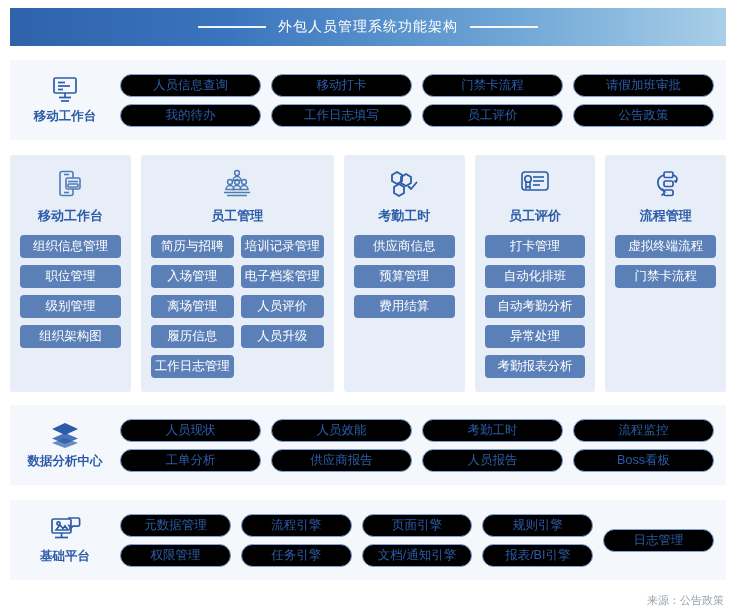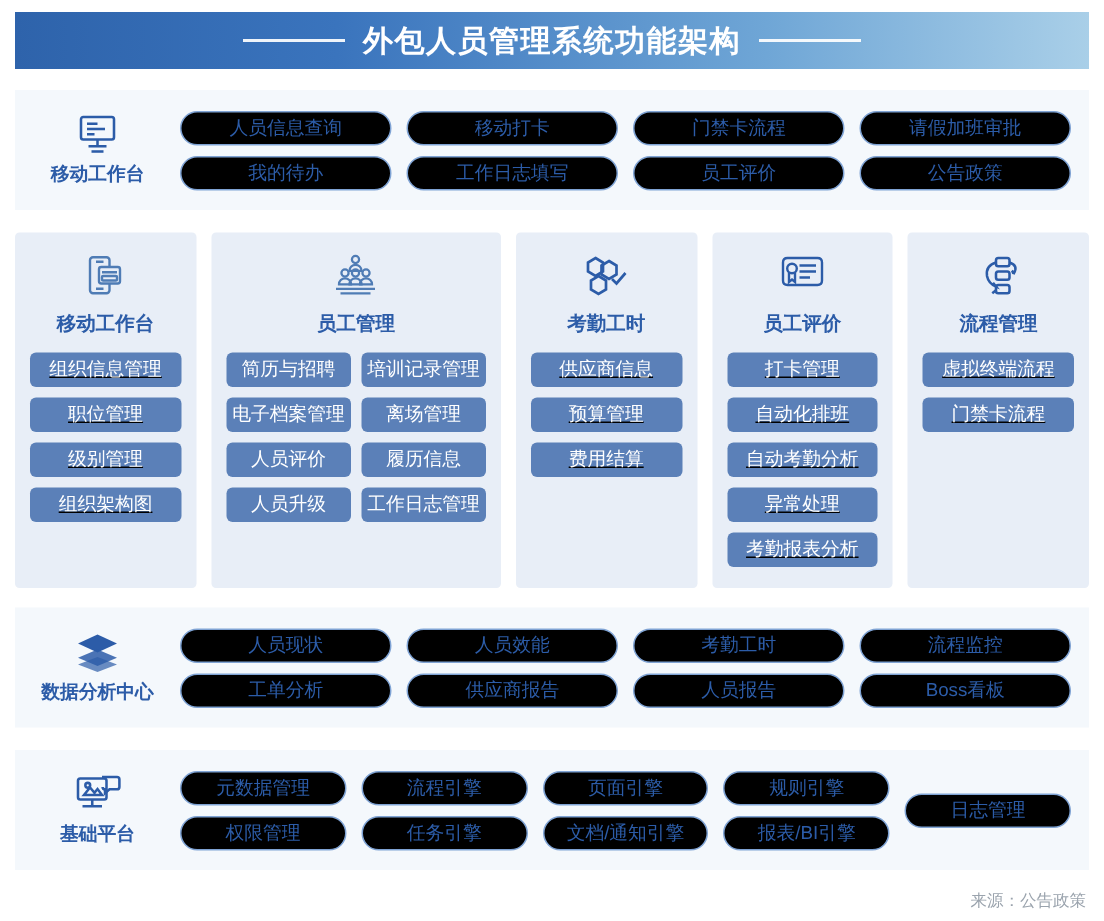--- a/index.html
+++ b/index.html
@@ -12,21 +12,21 @@
   .page { position: relative; width: 736px; height: 614px; }
 
   
   .header {
     position: absolute; left: 10px; top: 8px; width: 716px; height: 38px;
     background: linear-gradient(90deg, #2e63ab 0%, #3a74bd 30%, #6fa6d6 70%, #a9cfe8 100%);
     display: flex; align-items: center; justify-content: center; gap: 12px;
   }
   .header-line { width: 68px; height: 2px; background: rgba(255,255,255,0.92); }
   .header-title {
-    color: #ffffff; font-size: 20px; font-weight: bold; letter-spacing: 1px;
+    color: #ffffff; font-size: 14px; font-weight: normal; letter-spacing: 1px;
     white-space: nowrap;
   }
 
   
   .band {
     position: absolute; left: 10px; width: 716px;
     background: #f4f8fc;
     display: flex; align-items: center;
   }
   .band-label {
@@ -70,21 +70,21 @@
     display: flex; flex-direction: column; align-items: center;
     padding: 12px 10px 10px;
   }
   .card-icon { height: 34px; display: flex; align-items: center; justify-content: center; }
   .card-title {
     color: #2c5ca8; font-size: 13px; font-weight: bold; margin: 6px 0 10px;
     white-space: nowrap;
   }
   .card-items { display: grid; gap: 7px; width: 100%; }
   .card-items.cols2 { grid-template-columns: 1fr 1fr; }
-  .card-items.cols1 { grid-template-columns: 1fr; text-decoration: underline; }
+  .card-items.cols1 { grid-template-columns: 1fr; }
   .card-items .solid { padding: 0 4px; }
 
   
   #sec-data { top: 405px; height: 80px; }
   #sec-data .band-grid { grid-template-columns: repeat(4, 1fr); }
 
   
   #sec-base { top: 500px; height: 80px; }
   #sec-base .band-grid {
     grid-template-columns: repeat(4, 1fr) 1fr;
@@ -173,20 +173,21 @@
           <circle cx="19" cy="13" r="2.4"></circle>
           <path d="M15 20.5c0-2.2 1.8-4 4-4s4 1.8 4 4z"></path>
           <line x1="6" y1="23.5" x2="32" y2="23.5"></line>
           <line x1="9" y1="26.5" x2="29" y2="26.5"></line>
         </svg>
       </div>
       <div class="card-title">员工管理</div>
       <div class="card-items cols2">
         <div class="solid">简历与招聘</div>
         <div class="solid">培训记录管理</div>
+        <div class="solid">入场管理</div>
         <div class="solid">电子档案管理</div>
         <div class="solid">离场管理</div>
         <div class="solid">人员评价</div>
         <div class="solid">履历信息</div>
         <div class="solid">人员升级</div>
         <div class="solid">工作日志管理</div>
       </div>
     </div>
 
     <div class="card">

